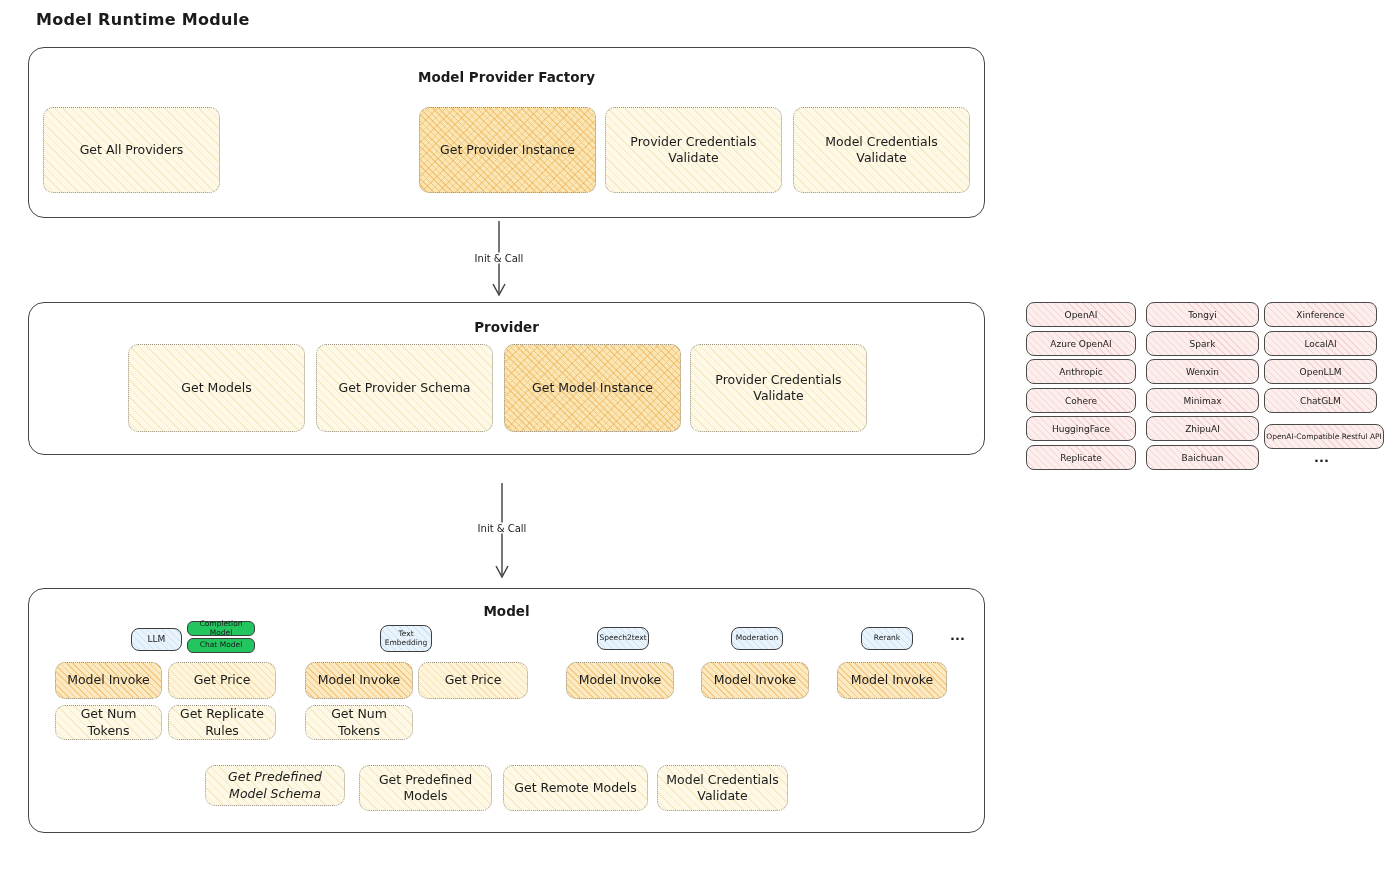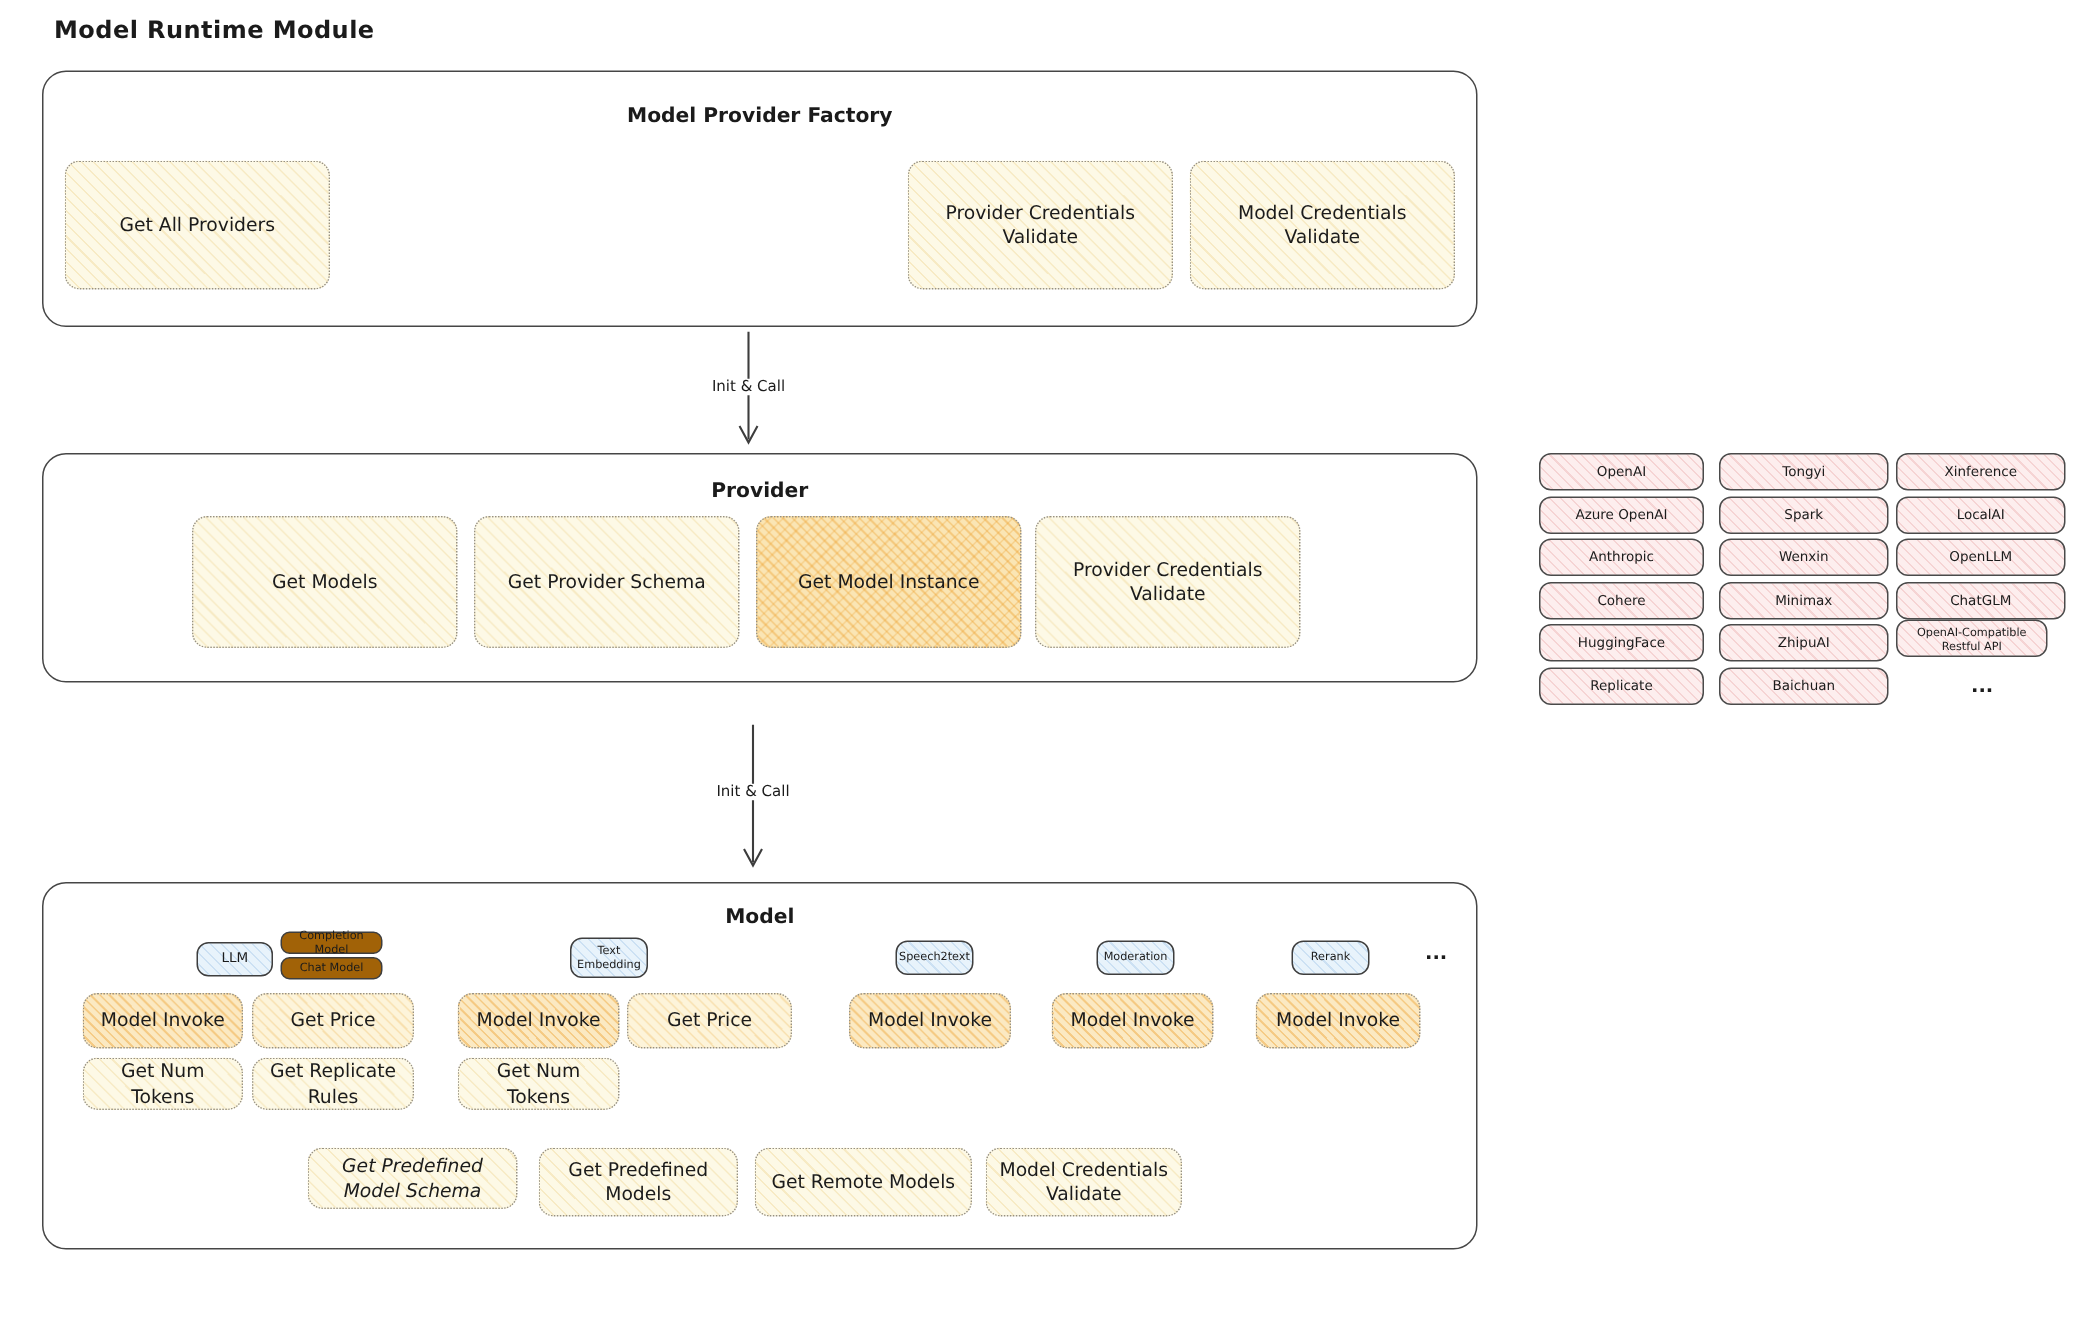--- a/index.html
+++ b/index.html
@@ -55,41 +55,42 @@
     background-image:repeating-linear-gradient(45deg,rgba(219,118,118,.22) 0,rgba(219,118,118,.22) 1px,transparent 1px,transparent 5px);
   }
   .pill-sm{font-size:7.5px;}
   
   .tab{
     position:absolute;display:flex;align-items:center;justify-content:center;text-align:center;
     border:1.3px solid #3e3e3e;border-radius:8px;font-size:9px;line-height:1.1;box-sizing:border-box;
     background-color:#e8f3fb;
     background-image:repeating-linear-gradient(45deg,rgba(120,170,220,.25) 0,rgba(120,170,220,.25) 1px,transparent 1px,transparent 5px);
   }
-  .tab-plain{background:#a16207;background-image:none;font-size:7.5px;border-radius:6px;}
+  .tab-plain{background:#22c55e;background-image:none;font-size:7.5px;border-radius:6px;}
   .tab-xs{font-size:7.5px;}
   .more-dots{position:absolute;font-size:13px;font-weight:600;}
   
   .arrow{position:absolute;}
   .arrow-label{
     position:absolute;background:#fff;font-size:10px;padding:0 3px;transform:translate(-50%,-50%);
     white-space:nowrap;
   }
 </style>
 </head>
 <body>
 
 <div id="canvas">
 
   <div class="page-title">Model Runtime Module</div>
 
   <div class="panel" style="left:28px;top:47px;width:957px;height:171px;">
     <div class="panel-title" style="top:21px;">Model Provider Factory</div>
   </div>
   <div class="node fill-light" style="left:43px;top:107px;width:177px;height:86px;">Get All Providers</div>
+  <div class="node fill-cross" style="left:419px;top:107px;width:177px;height:86px;">Get Provider Instance</div>
   <div class="node fill-light" style="left:605px;top:107px;width:177px;height:86px;">Provider Credentials Validate</div>
   <div class="node fill-light" style="left:793px;top:107px;width:177px;height:86px;">Model Credentials Validate</div>
 
   <svg class="arrow" style="left:489px;top:221px;" width="20" height="80">
     <line x1="10" y1="0" x2="10" y2="72" stroke="#3d3d3d" stroke-width="1.4"></line>
     <polyline points="4,63 10,74 16,63" fill="none" stroke="#3d3d3d" stroke-width="1.4"></polyline>
   </svg>
   <div class="arrow-label" style="left:499px;top:258px;">Init &amp; Call</div>
 
   <div class="panel stacked" style="left:28px;top:302px;width:957px;height:153px;">
@@ -111,21 +112,21 @@
   <div class="pill" style="left:1146px;top:331px;width:113px;height:25px;">Spark</div>
   <div class="pill" style="left:1146px;top:359px;width:113px;height:25px;">Wenxin</div>
   <div class="pill" style="left:1146px;top:388px;width:113px;height:25px;">Minimax</div>
   <div class="pill" style="left:1146px;top:416px;width:113px;height:25px;">ZhipuAI</div>
   <div class="pill" style="left:1146px;top:445px;width:113px;height:25px;">Baichuan</div>
 
   <div class="pill" style="left:1264px;top:302px;width:113px;height:25px;">Xinference</div>
   <div class="pill" style="left:1264px;top:331px;width:113px;height:25px;">LocalAI</div>
   <div class="pill" style="left:1264px;top:359px;width:113px;height:25px;">OpenLLM</div>
   <div class="pill" style="left:1264px;top:388px;width:113px;height:25px;">ChatGLM</div>
-  <div class="pill pill-sm" style="left:1264px;top:413px;width:101px;height:25px;">OpenAI-Compatible Restful API</div>
+  <div class="pill pill-sm" style="left:1264px;top:424px;width:120px;height:25px;">OpenAI-Compatible Restful API</div>
   <div class="more-dots" style="left:1314px;top:450px;">...</div>
 
   <svg class="arrow" style="left:492px;top:483px;" width="20" height="100">
     <line x1="10" y1="0" x2="10" y2="92" stroke="#3d3d3d" stroke-width="1.4"></line>
     <polyline points="4,83 10,94 16,83" fill="none" stroke="#3d3d3d" stroke-width="1.4"></polyline>
   </svg>
   <div class="arrow-label" style="left:502px;top:528px;">Init &amp; Call</div>
 
   <div class="panel stacked" style="left:28px;top:588px;width:957px;height:245px;">
     <div class="panel-title" style="top:14px;">Model</div>

